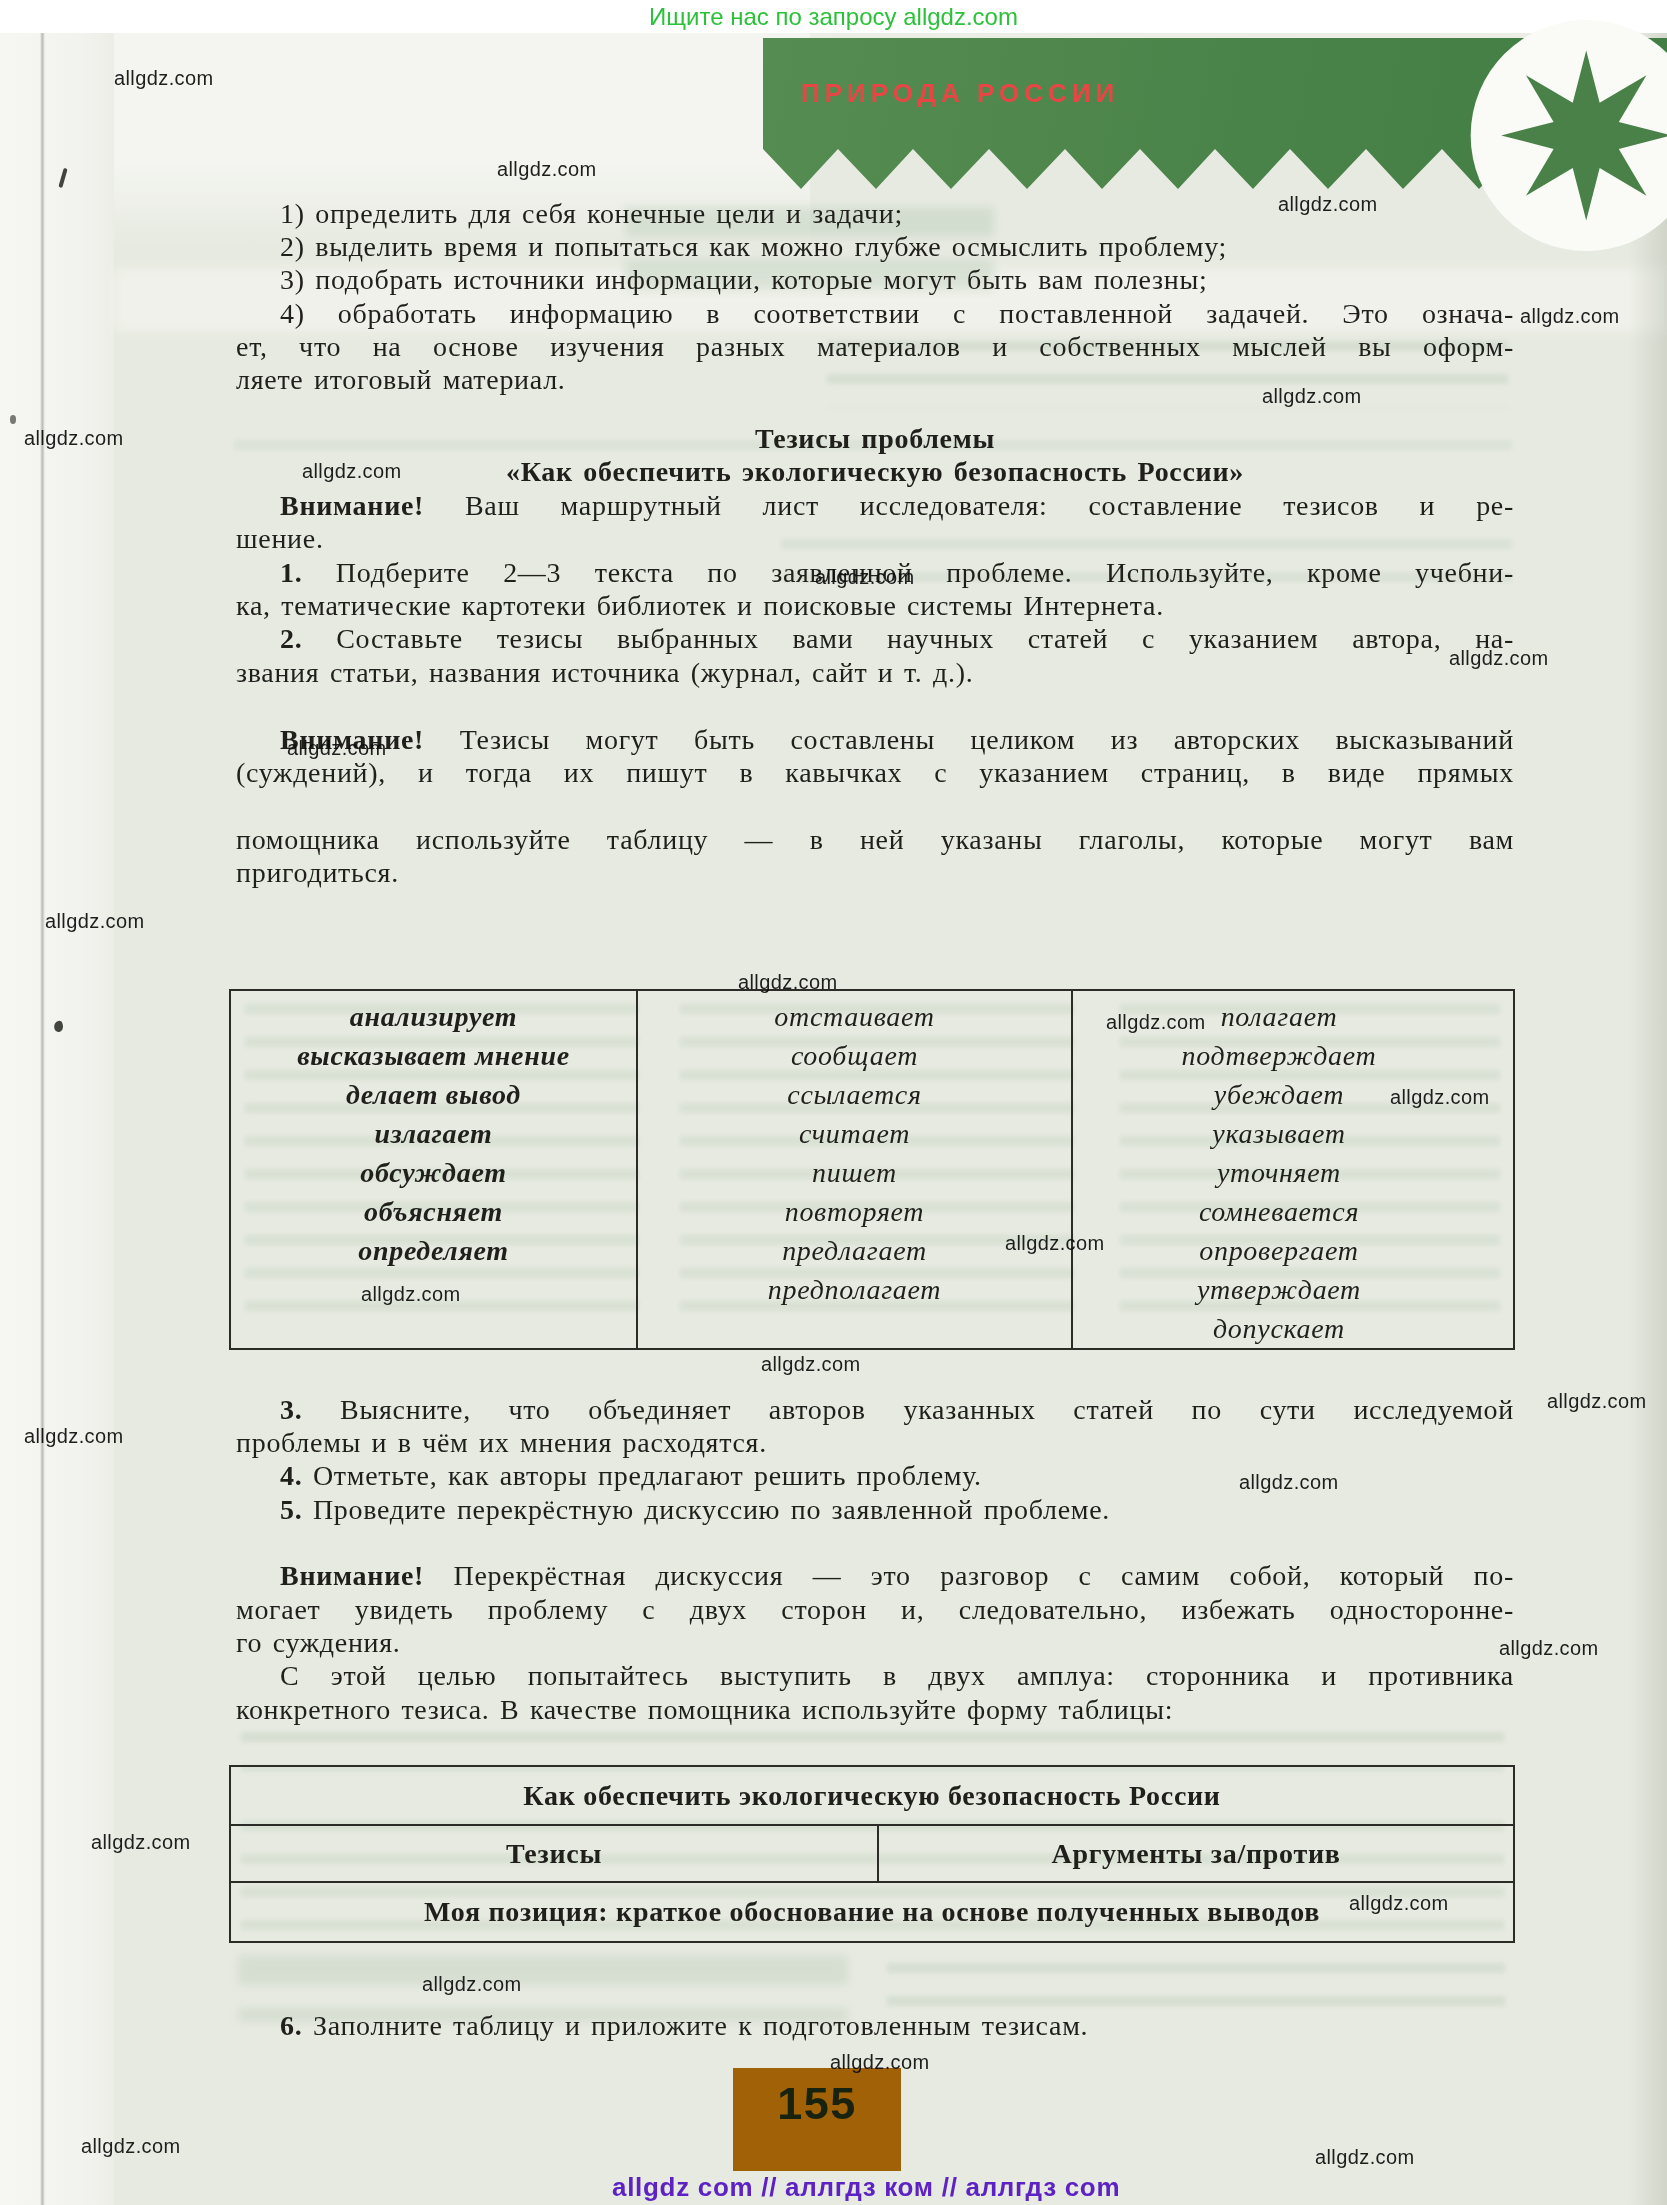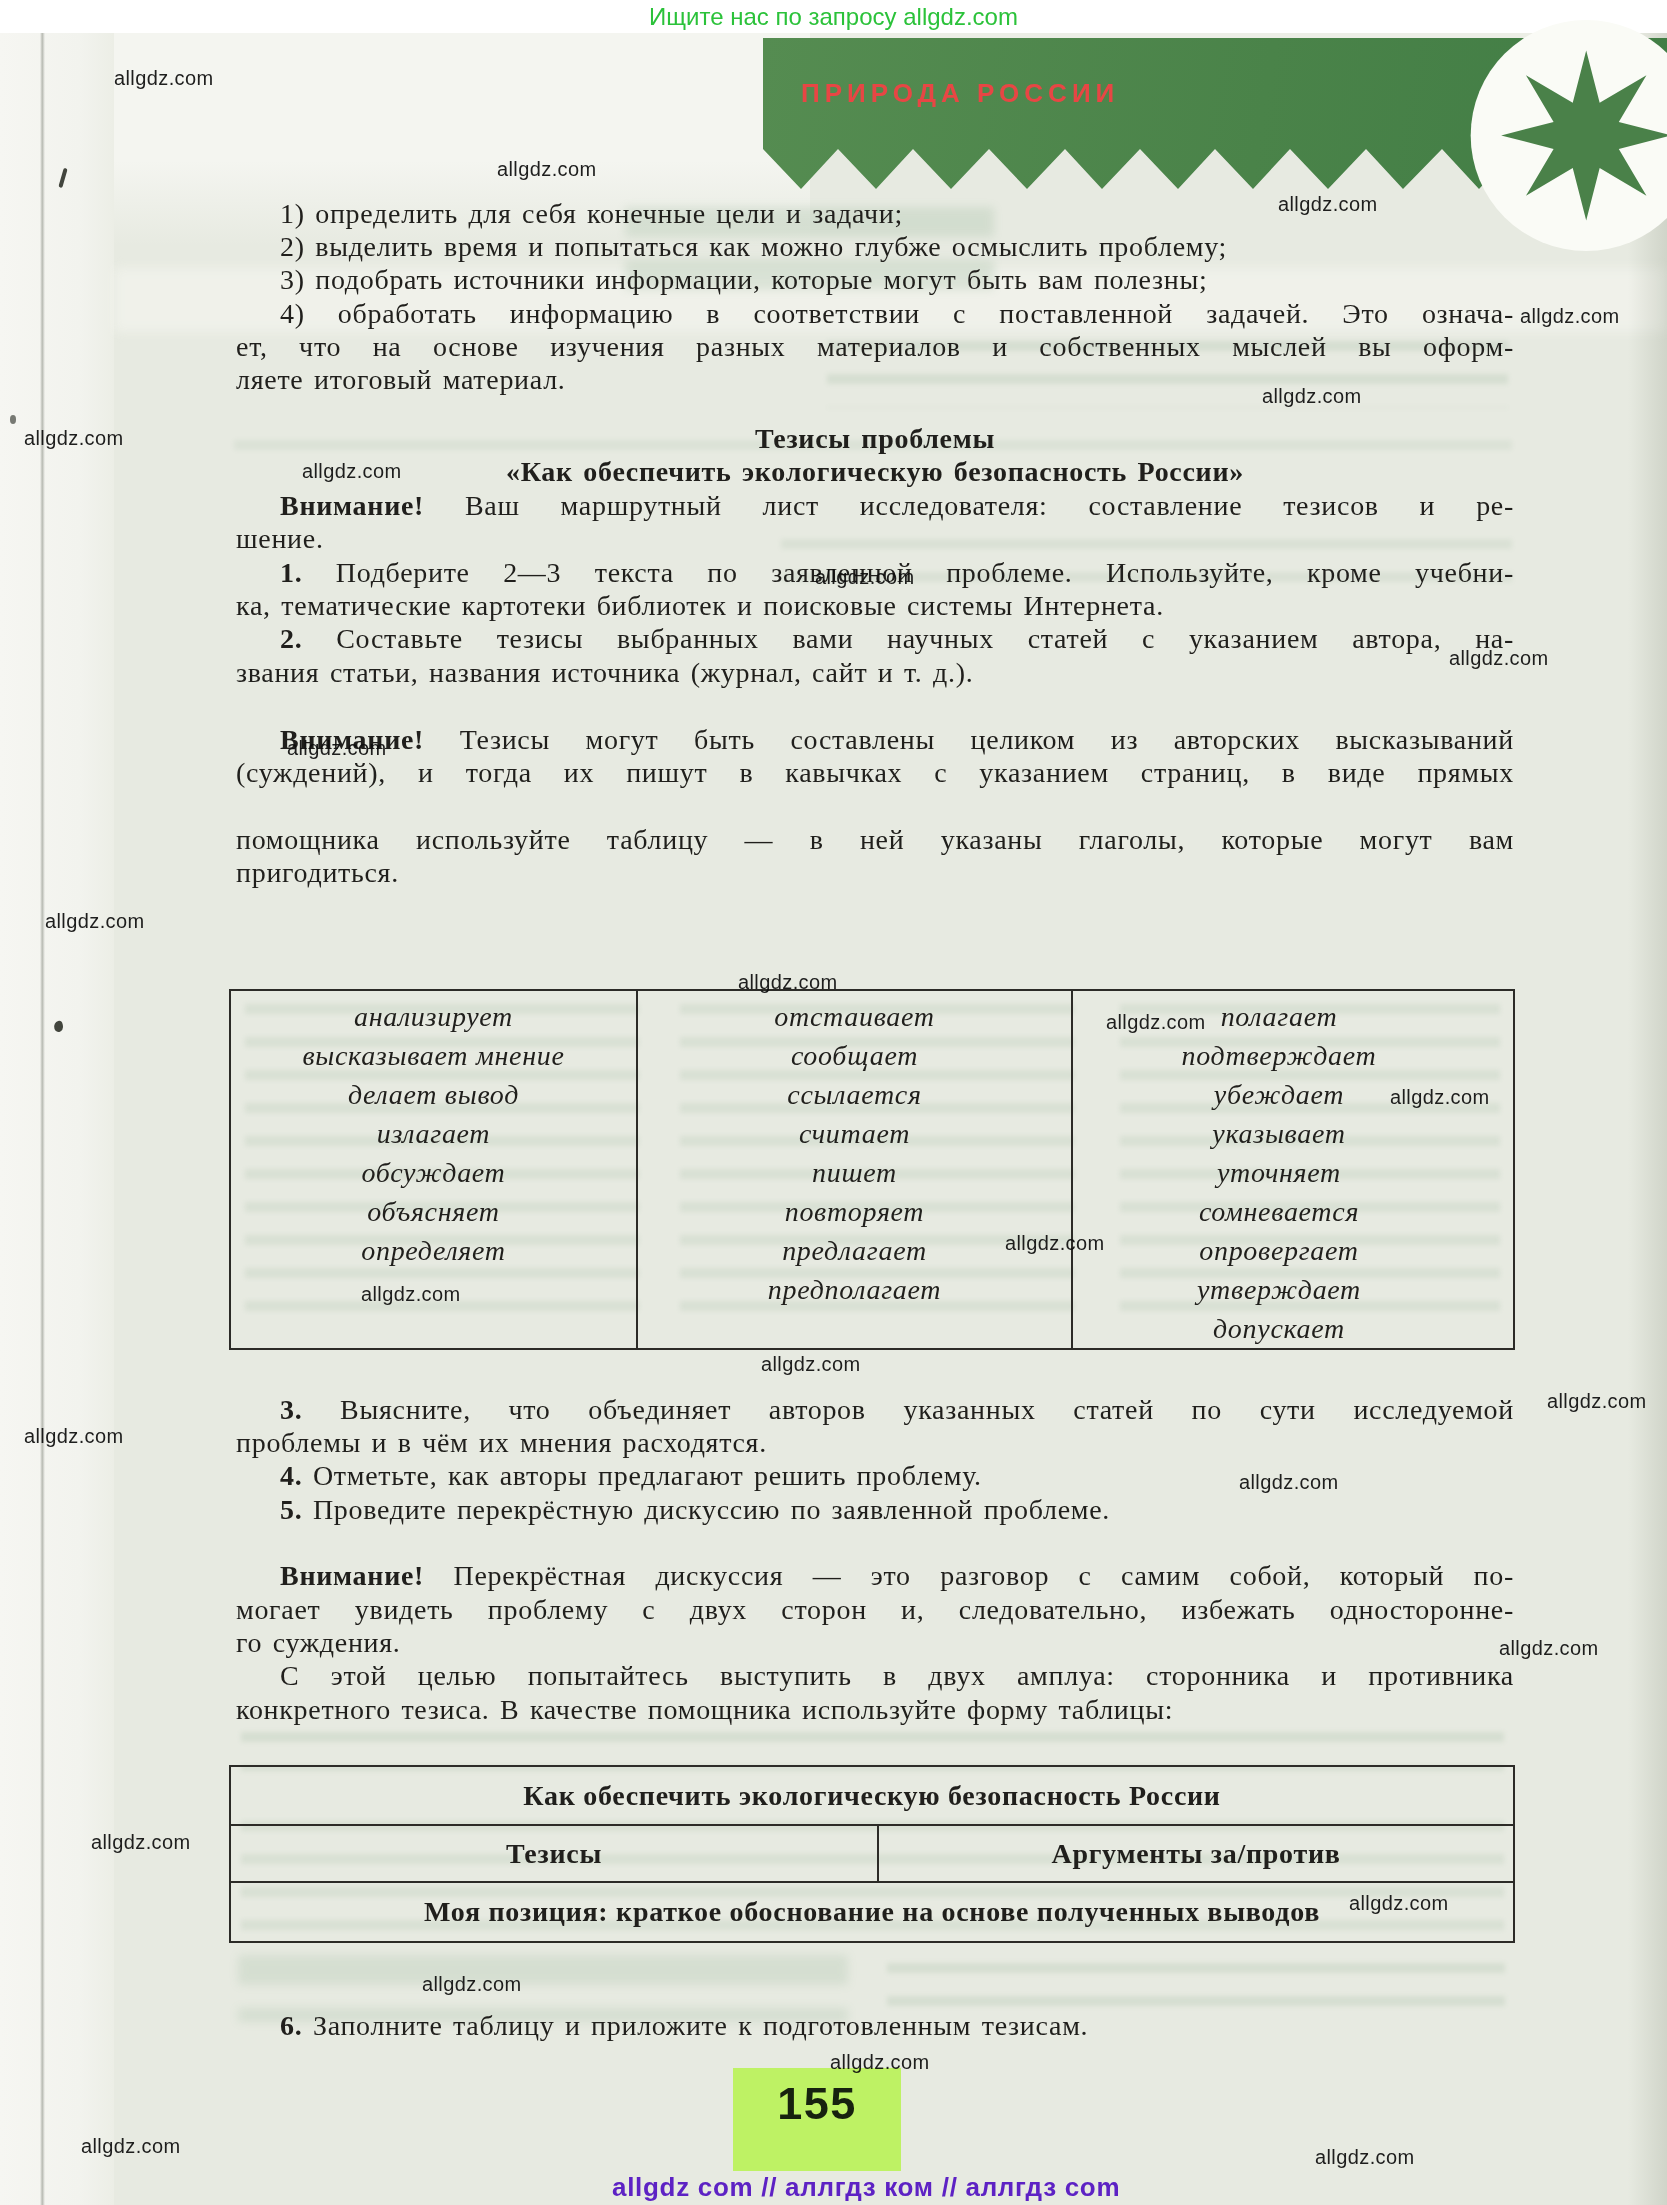--- a/index.html
+++ b/index.html
@@ -37,35 +37,35 @@
   .banner-title{position:absolute;left:801px;top:78px;font-family:"Liberation Sans",sans-serif;
           font-size:26px;font-weight:bold;letter-spacing:5px;color:#ef4444;opacity:.96;white-space:nowrap;}
   .starbadge{position:absolute;left:1448px;top:10.6px;width:219px;height:256px;}
   
   .promo{position:absolute;left:0;top:2.8px;width:1667px;text-align:center;
          font-family:"Liberation Sans",sans-serif;font-size:24px;color:#2bc23a;}
   .wm{position:absolute;font-family:"Liberation Sans",sans-serif;font-size:20px;color:#0d0d0d;
       opacity:.92;white-space:nowrap;letter-spacing:0.4px;}
   .credit{position:absolute;left:612px;top:2172px;font-family:"Liberation Sans",sans-serif;
           font-size:26px;font-weight:bold;color:#5d22c4;letter-spacing:0.7px;white-space:nowrap;}
-  .pagenum{position:absolute;left:733px;top:2068px;width:168px;height:103px;background:#bef264;
+  .pagenum{position:absolute;left:733px;top:2068px;width:168px;height:103px;background:#a16207;
            display:flex;justify-content:center;align-items:flex-start;padding-top:10px;box-sizing:border-box;}
   .pagenum span{font-family:"Liberation Sans",sans-serif;font-weight:bold;font-size:45px;color:#17220f;letter-spacing:1.4px;}
   
   .ln{position:absolute;left:236px;width:1278px;font-size:28px;line-height:33px;
       letter-spacing:0.7px;word-spacing:2.8px;white-space:nowrap;}
   .ln.j{white-space:normal;text-align:justify;text-align-last:justify;}
   .ln.ind{padding-left:44px;width:1234px;}
   .ln.hd{font-weight:bold;text-align:center;white-space:nowrap;}
   .ln b{font-weight:bold;}
   
   .t1{position:absolute;left:229px;top:989px;width:1286px;height:361px;border:2.1px solid #2c2b27;
       box-sizing:border-box;display:flex;}
   .t1col{box-sizing:border-box;padding-top:5.7px;}
-  .t1col.c1{width:405px;}
+  .t1col.c1{width:405px;font-weight:bold;}
   .t1col.c2{width:435px;border-left:2.1px solid #2c2b27;}
   .t1col.c3{width:414px;border-left:2.1px solid #2c2b27;}
   .verb{font-style:italic;font-size:28px;line-height:39px;text-align:center;letter-spacing:0.7px;}
   
   .t2{position:absolute;left:229px;top:1765px;width:1286px;border:2.1px solid #2c2b27;box-sizing:border-box;}
   .t2 .row1{height:57px;border-bottom:2.1px solid #2c2b27;display:flex;align-items:center;justify-content:center;}
   .t2 .row2{height:55px;border-bottom:2.1px solid #2c2b27;display:flex;}
   .t2 .row3{height:58px;display:flex;align-items:center;justify-content:center;}
   .t2 .cell{display:flex;align-items:center;justify-content:center;box-sizing:border-box;text-align:center;}
   .t2 .cell.left{width:648px;border-right:2.1px solid #2c2b27;}

